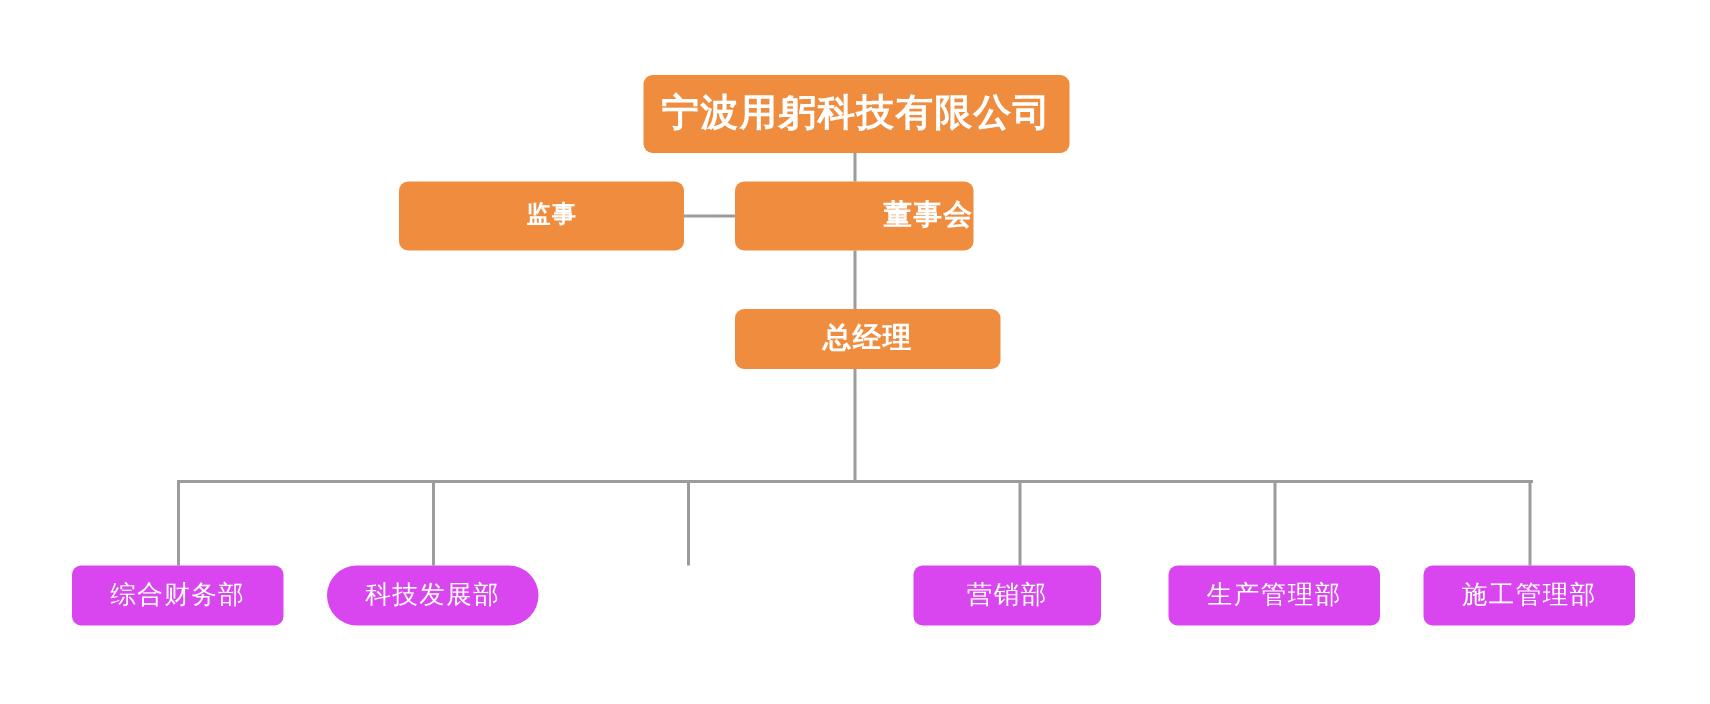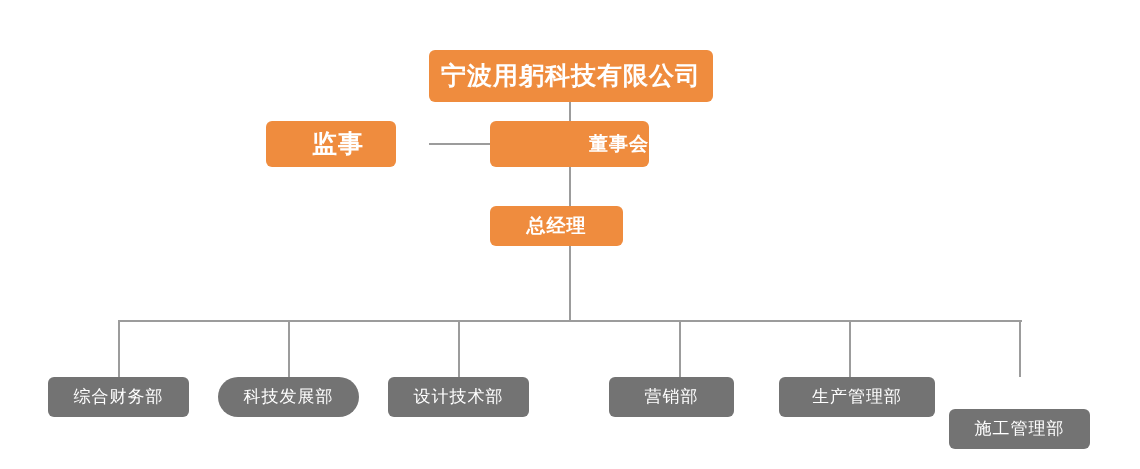--- a/index.html
+++ b/index.html
@@ -28,21 +28,21 @@
     text-align: center;
     line-height: 1.1;
     white-space: nowrap;
     z-index: 3;
   }
   .node.orange {
     background: #ef8c3e;
     font-weight: bold;
   }
   .node.blue {
-    background: #737373;
+    background: #d946ef;
     font-weight: normal;
   }
   .node-label {
     display: block;
     letter-spacing: 1px;
   }
   
   .line {
     position: absolute;
     background: #9c9c9c;
@@ -70,49 +70,46 @@
   <div class="line v" style="left:288px; top:320px; height:57px;"></div>
   <div class="line v" style="left:458px; top:320px; height:57px;"></div>
   <div class="line v" style="left:679px; top:320px; height:57px;"></div>
   <div class="line v" style="left:849px; top:320px; height:57px;"></div>
   <div class="line v" style="left:1019px; top:320px; height:57px;"></div>
 
   <div class="node orange" style="left:429px; top:31px; width:284px; height:52px; font-size:25px;margin-top:19px;">
     <span class="node-label">宁波用躬科技有限公司</span>
   </div>
 
-  <div class="node orange" style="left:266px; top:121px; width:130px; height:46px; font-size:25px;padding-left:14px;">
+  <div class="node orange" style="left:266px; top:121px; width:190px; height:46px; font-size:16px;padding-left:14px;">
     <span class="node-label">监事</span>
   </div>
 
   <div class="node orange" style="left:490px; top:121px; width:159px; height:46px; font-size:19px;justify-content:flex-end;">
     <span class="node-label">董事会</span>
   </div>
 
-  <div class="node orange" style="left:490px; top:206px; width:133px; height:40px; font-size:19px;">
+  <div class="node orange" style="left:490px; top:206px; width:177px; height:40px; font-size:19px;">
     <span class="node-label">总经理</span>
   </div>
 
   <div class="node blue" style="left:48px; top:377px; width:141px; height:40px; font-size:17px;">
     <span class="node-label">综合财务部</span>
   </div>
 
   <div class="node blue" style="left:218px; top:377px; width:141px; height:40px; font-size:17px;border-radius:20px;">
     <span class="node-label">科技发展部</span>
   </div>
 
-  <div class="node blue" style="left:388px; top:377px; width:141px; height:40px; font-size:17px;">
-    <span class="node-label">设计技术部</span>
-  </div>
 
   <div class="node blue" style="left:609px; top:377px; width:125px; height:40px; font-size:17px;">
     <span class="node-label">营销部</span>
   </div>
 
-  <div class="node blue" style="left:779px; top:377px; width:156px; height:40px; font-size:17px;">
+  <div class="node blue" style="left:779px; top:377px; width:141px; height:40px; font-size:17px;">
     <span class="node-label">生产管理部</span>
   </div>
 
-  <div class="node blue" style="left:949px; top:377px; width:141px; height:40px; font-size:17px;margin-top:32px;">
+  <div class="node blue" style="left:949px; top:377px; width:141px; height:40px; font-size:17px;">
     <span class="node-label">施工管理部</span>
   </div>
 
 </div>
 
 </body></html>

